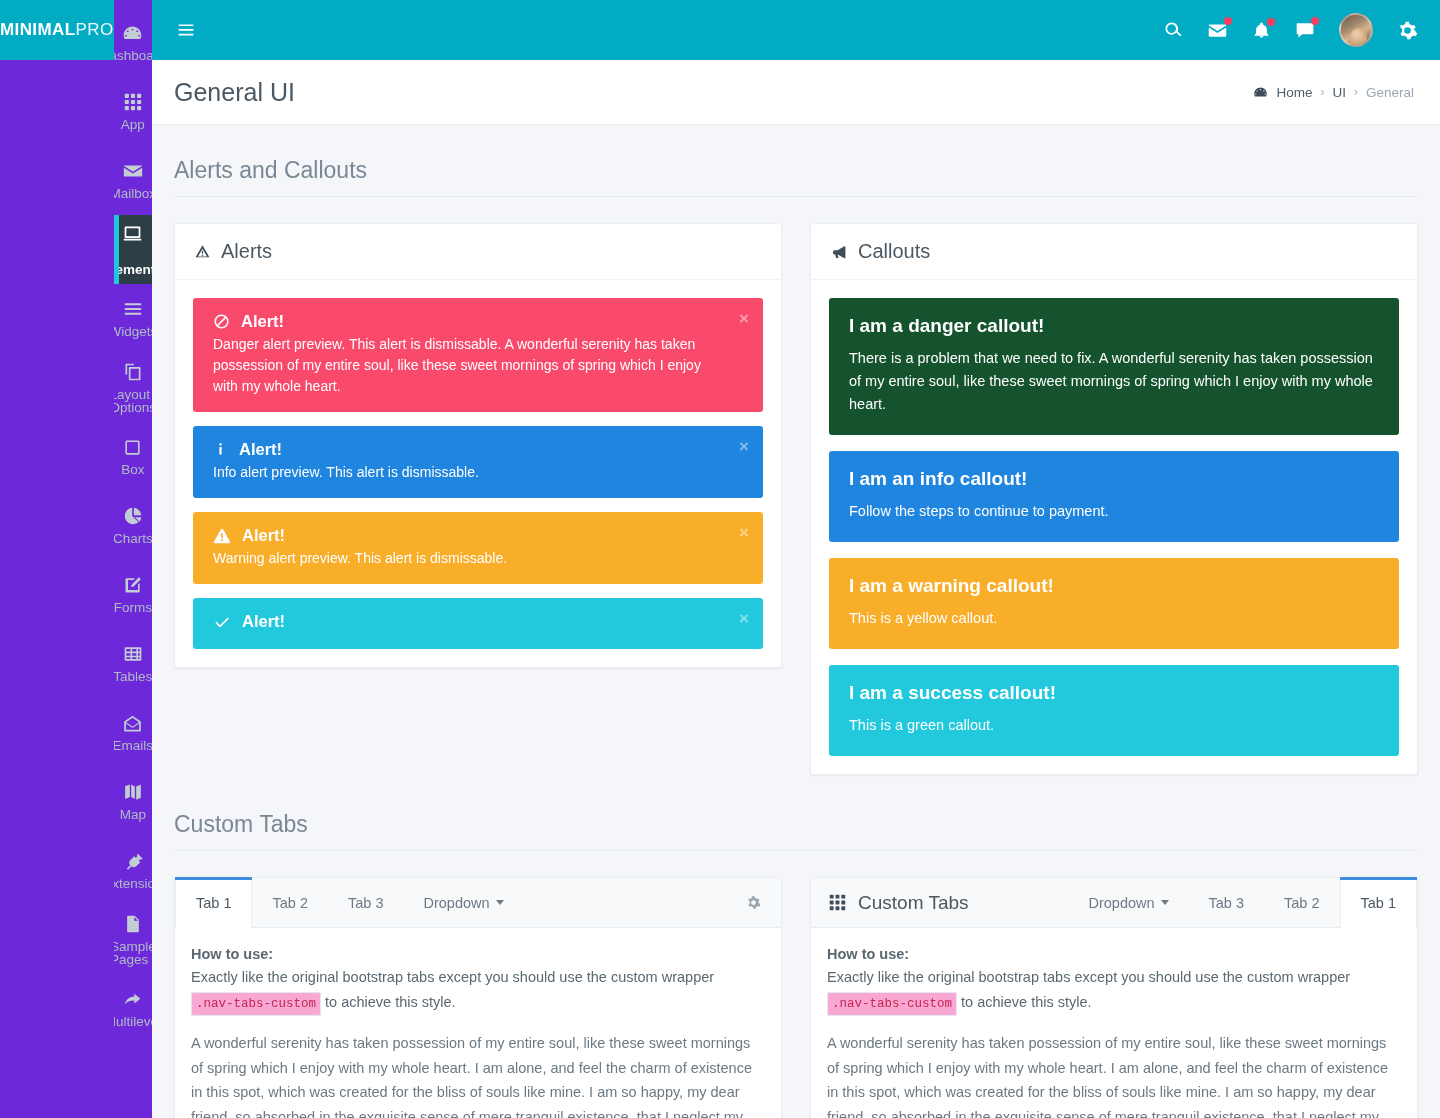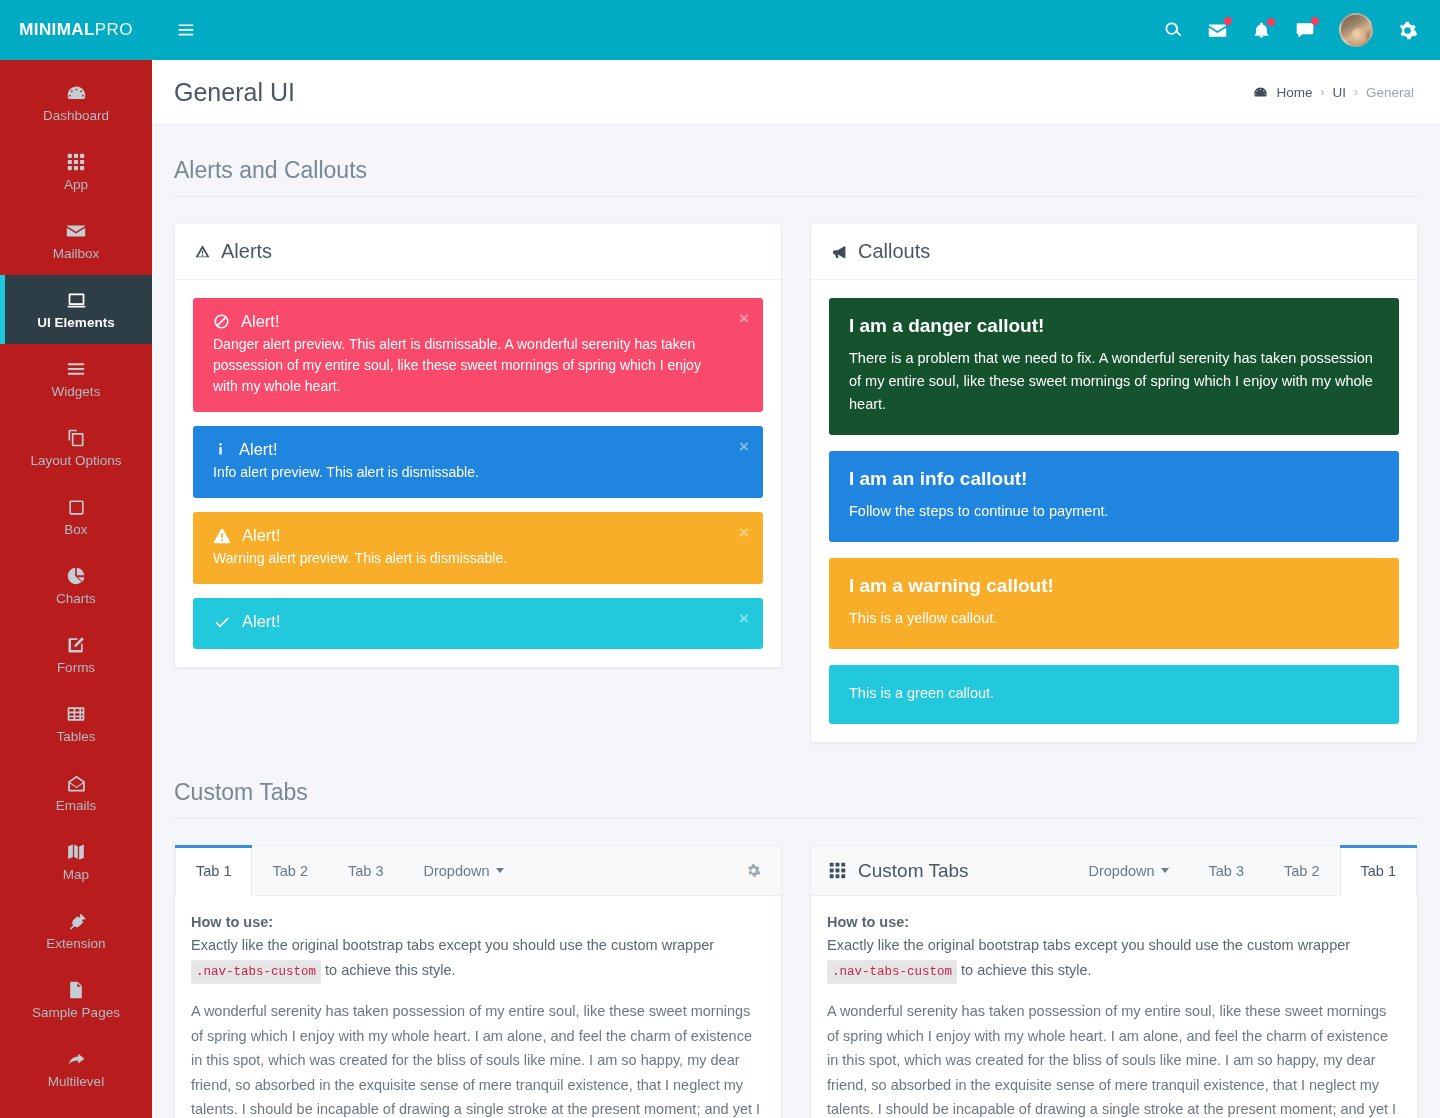--- a/index.html
+++ b/index.html
@@ -7,22 +7,22 @@
     width: 1440px; height: 1118px;
     font-family: "Liberation Sans", sans-serif;
     background: #F4F6F9;
     overflow: hidden;
   }
   .app { display: flex; width: 1440px; height: 1118px; }
 
   
   .sidebar {
     width: 152px; flex: 0 0 152px;
-    background: #b91c1c;
-    display: flex; flex-direction: column;
+    background: #6d28d9;
+    display: flex; flex-direction: row;
   }
   .brand {
     height: 60px; background: #01ABC4;
     display: flex; align-items: center; justify-content: center;
     letter-spacing: .4px;
   }
   .brand .b1 { color: #fff; font-weight: bold; font-size: 17px; }
   .brand .b2 { color: #ffffff; font-weight: 300; font-size: 17px; opacity: .93; }
   .nav { flex: 1; padding-top: 8px; overflow: hidden; }
   .nav-item {
@@ -114,21 +114,21 @@
   .card-body { padding: 18px; }
 
   
   .alert {
     position: relative; border-radius: 3px; color: #fff;
     padding: 14px 40px 15px 20px; margin-bottom: 14px;
   }
   .alert:last-child { margin-bottom: 0; }
   .alert .ahead { display: flex; align-items: center; gap: 11px; margin-bottom: 3px; }
   .alert .ahead svg { fill: #ffffff; }
-  .alert .atitle { font-size: 16.5px; font-weight: normal; }
+  .alert .atitle { font-size: 16.5px; font-weight: bold; }
   .alert .atext { font-size: 14px; line-height: 21px; }
   .alert .close {
     position: absolute; top: 12px; right: 14px;
     font-size: 17px; font-weight: bold; color: rgba(255,255,255,.45);
     cursor: pointer; line-height: 1;
   }
   .a-danger  { background: #F94A6B; }
   .a-info    { background: #1F85DE; }
   .a-warning { background: #F9AE2A; }
   .a-success { background: #22C9DC; }
@@ -180,21 +180,21 @@
   }
   .tabstrip .gear {
     display: flex; align-items: center; padding: 0 20px; cursor: pointer;
   }
   .tabstrip .gear svg { fill: #9AA6B0; }
   .tabpane { padding: 18px 16px 22px 16px; }
   .howto { font-size: 14.5px; color: #5A6872; font-weight: bold; margin-bottom: 3px; }
   .lead { font-size: 14.5px; line-height: 25px; color: #5A6872; margin-bottom: 14px; }
   code.inline {
     font-family: "Liberation Mono", monospace; font-size: 12.5px;
-    color: #C7254E; background: #e5e5e5; border: 1px solid #E3E8EE;
+    color: #C7254E; background: #f9a8d4; border: 1px solid #E3E8EE;
     border-radius: 3px; padding: 4px 4px; white-space: nowrap;
   }
   .body-copy { font-size: 14.5px; line-height: 24.5px; color: #6B7983; }
 </style>
 </head>
 <body>
 
 <div class="app">
 
   <aside class="sidebar">
@@ -502,20 +502,21 @@
                 <h4>I am an info callout!</h4>
                 <p>Follow the steps to continue to payment.</p>
               </div>
 
               <div class="callout c-warning">
                 <h4>I am a warning callout!</h4>
                 <p>This is a yellow callout.</p>
               </div>
 
               <div class="callout c-success">
+                <h4>I am a success callout!</h4>
                 <p>This is a green callout.</p>
               </div>
 
             </div>
           </div>
         </div>
 
       </div>
 
       <div class="section-title" style="padding-top:36px;">Custom Tabs</div>

